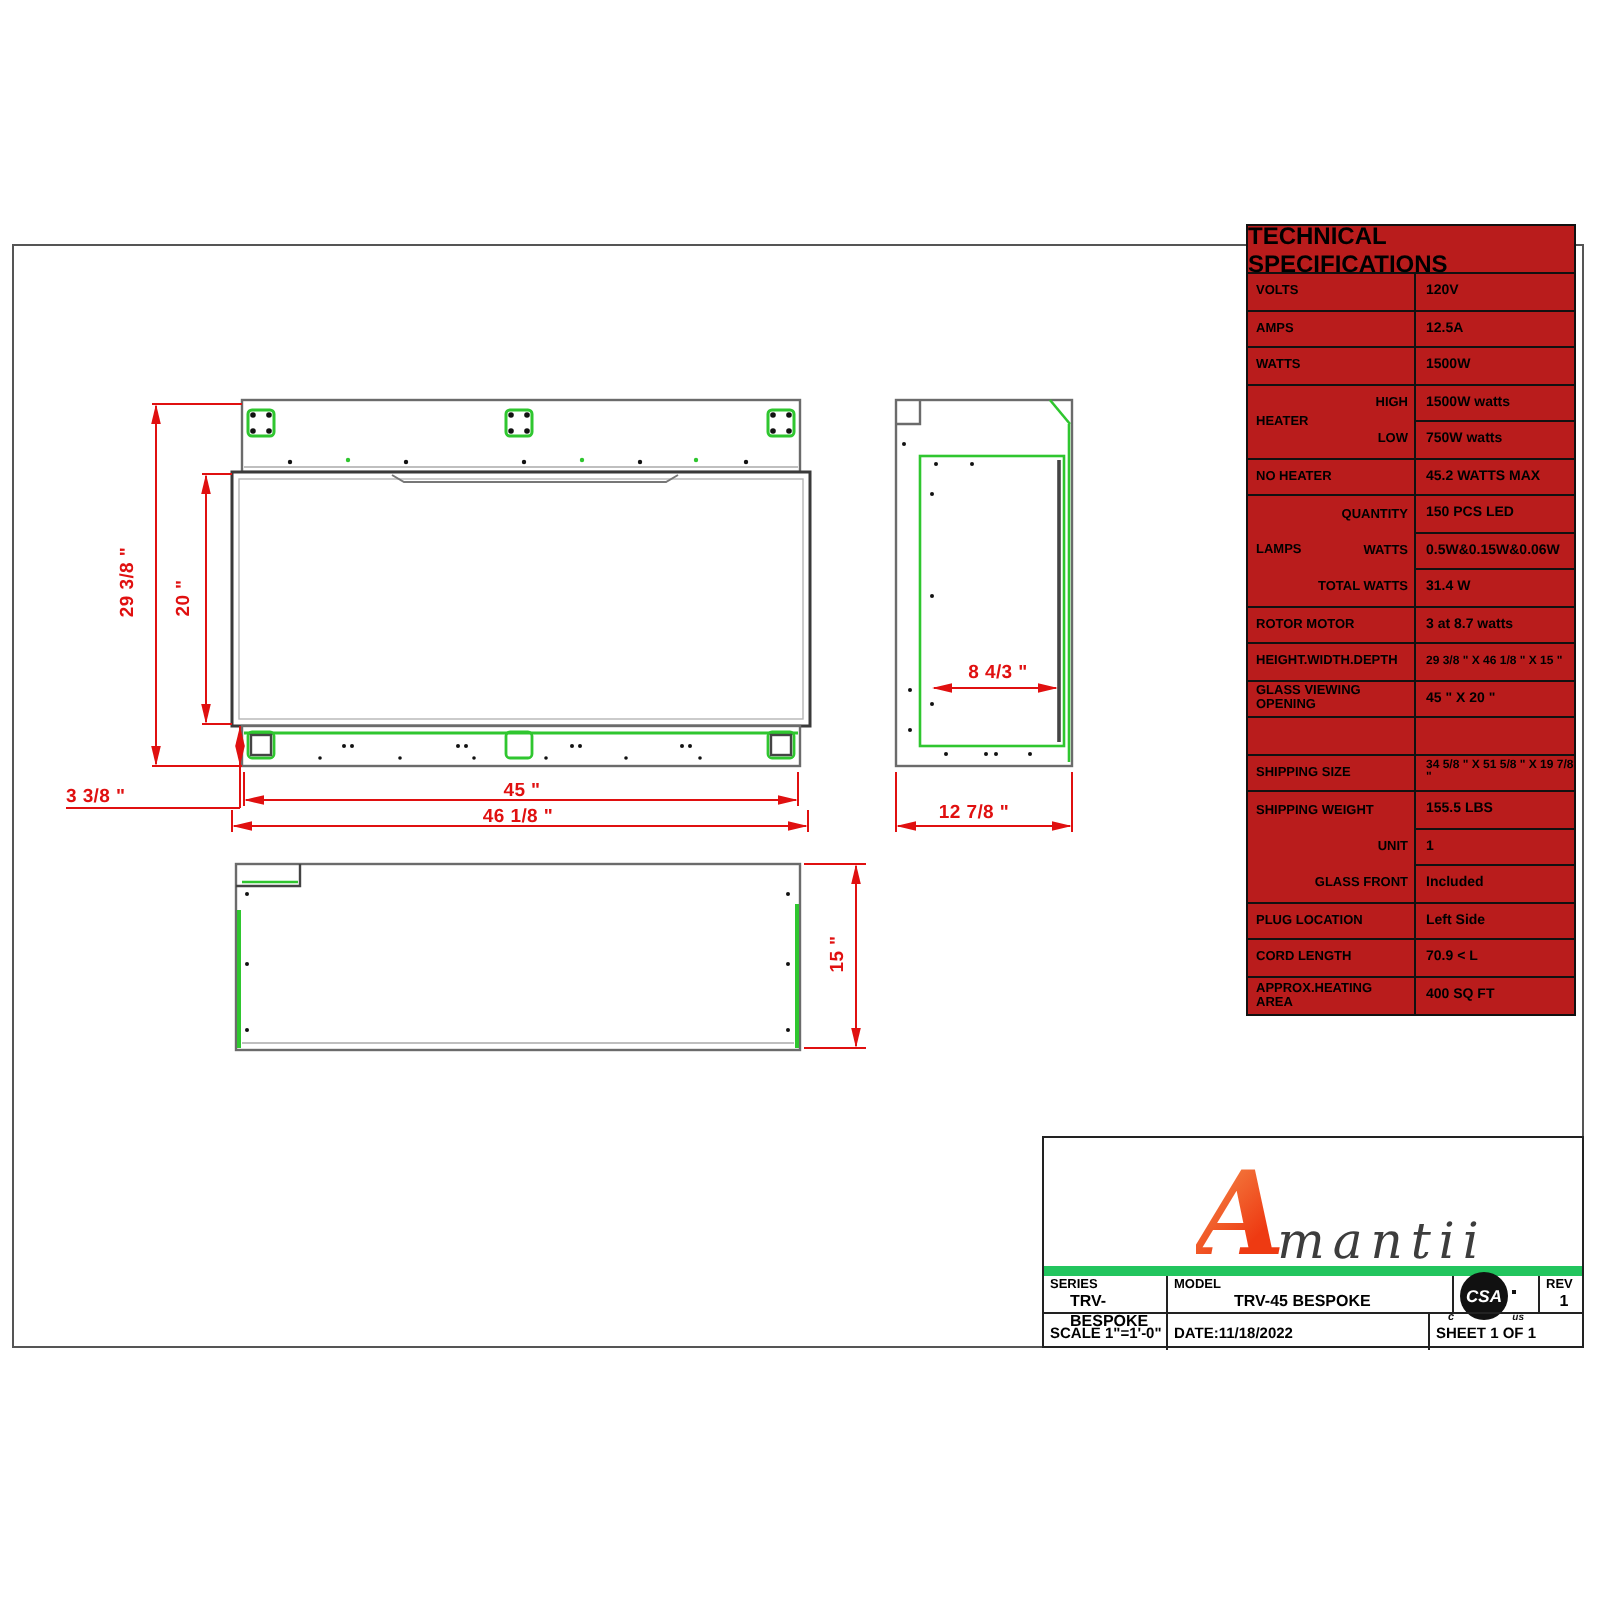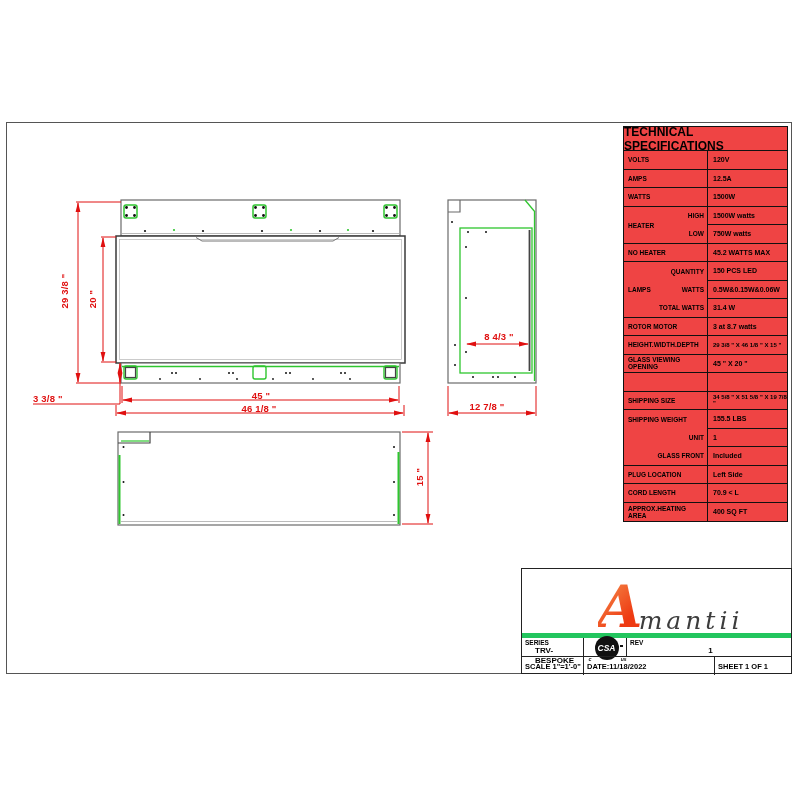--- a/index.html
+++ b/index.html
@@ -9,21 +9,21 @@
            border:1.5px solid #555; box-sizing:border-box; }
   svg.linework { position:absolute; left:0; top:0; width:800px; height:800px; pointer-events:none; }
 
   
   .dim-label { position:absolute; color:#e01010; font-size:9.5px; font-weight:600;
                white-space:nowrap; letter-spacing:0.2px; }
   .rot { transform:translate(-50%,-50%) rotate(-90deg); }
   .ctr { transform:translate(-50%,0); }
 
   
-  .spec-table { position:absolute; left:623px; top:126px; width:165px; background:#ef4444;
+  .spec-table { position:absolute; left:623px; top:112px; width:165px; background:#b91c1c;
                 border:1.3px solid #111; box-sizing:border-box; }
   .spec-header { height:24px; border-bottom:1.3px solid #111; display:flex; align-items:center;
                  justify-content:center; font-size:12px; font-weight:bold; box-sizing:border-box; }
   .t-row { display:flex; border-bottom:1px solid #111; box-sizing:border-box; }
   .t-row:last-child { border-bottom:none; }
   .h1 { height:18.5px; } .h2 { height:37px; } .h3 { height:55.5px; }
   .t-label { width:84px; border-right:1px solid #111; display:flex; align-items:center;
              padding:0 3px 0 4px; font-size:6.5px; font-weight:bold; box-sizing:border-box; }
   .t-value { flex:1; display:flex; align-items:center; padding-left:5px;
              font-size:7px; font-weight:bold; box-sizing:border-box; }
@@ -49,21 +49,21 @@
                letter-spacing:4px; line-height:1; }
   .tb-row2 { position:absolute; left:0; top:64px; width:100%; height:23px; border-top:5px solid #22c55e;
              display:flex; box-sizing:border-box; }
   .tb-row3 { position:absolute; left:0; top:87px; width:100%; height:19px; border-top:1px solid #222;
              display:flex; box-sizing:border-box; }
   .tb-cell { box-sizing:border-box; border-right:1px solid #222; padding:1px 0 0 3px; }
   .tb-cell:last-child { border-right:none; }
   .tb-small-label { font-size:6.5px; font-weight:bold; line-height:7px; }
   .tb-value { font-size:8px; font-weight:bold; padding-left:10px; line-height:10px; }
   .tb-single { display:flex; align-items:center; font-size:7.5px; font-weight:bold; }
-  .csa-cell { display:flex; align-items:center; justify-content:center; position:relative; }
+  .csa-cell { display:flex; align-items:center; position:relative; }
   .csa-circle { width:24px; height:24px; border-radius:50%; background:#111; color:#fff;
                 display:flex; align-items:center; justify-content:center; font-size:8.5px;
                 font-weight:bold; font-style:italic; position:relative; }
   .csa-c { position:absolute; left:-6px; bottom:-2px; font-size:5.5px; font-weight:bold; color:#111; }
   .csa-us { position:absolute; right:-8px; bottom:-2px; font-size:5px; font-weight:bold; color:#111; }
   .csa-dot { position:absolute; right:-4px; top:9px; width:2.5px; height:2.5px; background:#111; }
   .rev-cell { display:flex; flex-direction:column; }
   .rev-val { text-align:center; font-size:8px; font-weight:bold; }
 </style>
 </head>
@@ -325,20 +325,24 @@
     <div class="tb-logo-row">
       <span class="logo-a">A</span>
       <span class="logo-rest">mantii</span>
     </div>
 
     <div class="tb-row2">
       <div class="tb-cell" style="width:62px">
         <div class="tb-small-label">SERIES</div>
         <div class="tb-value">TRV-BESPOKE</div>
       </div>
+      <div class="tb-cell" style="width:143px">
+        <div class="tb-small-label">MODEL</div>
+        <div class="tb-value" style="padding-left:30px">TRV-45 BESPOKE</div>
+      </div>
       <div class="tb-cell csa-cell" style="width:43px;border-right:1px solid #222">
         <div class="csa-circle">
           <span>CSA</span>
           <span class="csa-c">c</span>
           <span class="csa-us">us</span>
           <span class="csa-dot"></span>
         </div>
       </div>
       <div class="tb-cell rev-cell" style="flex:1">
         <div class="tb-small-label">REV</div>

